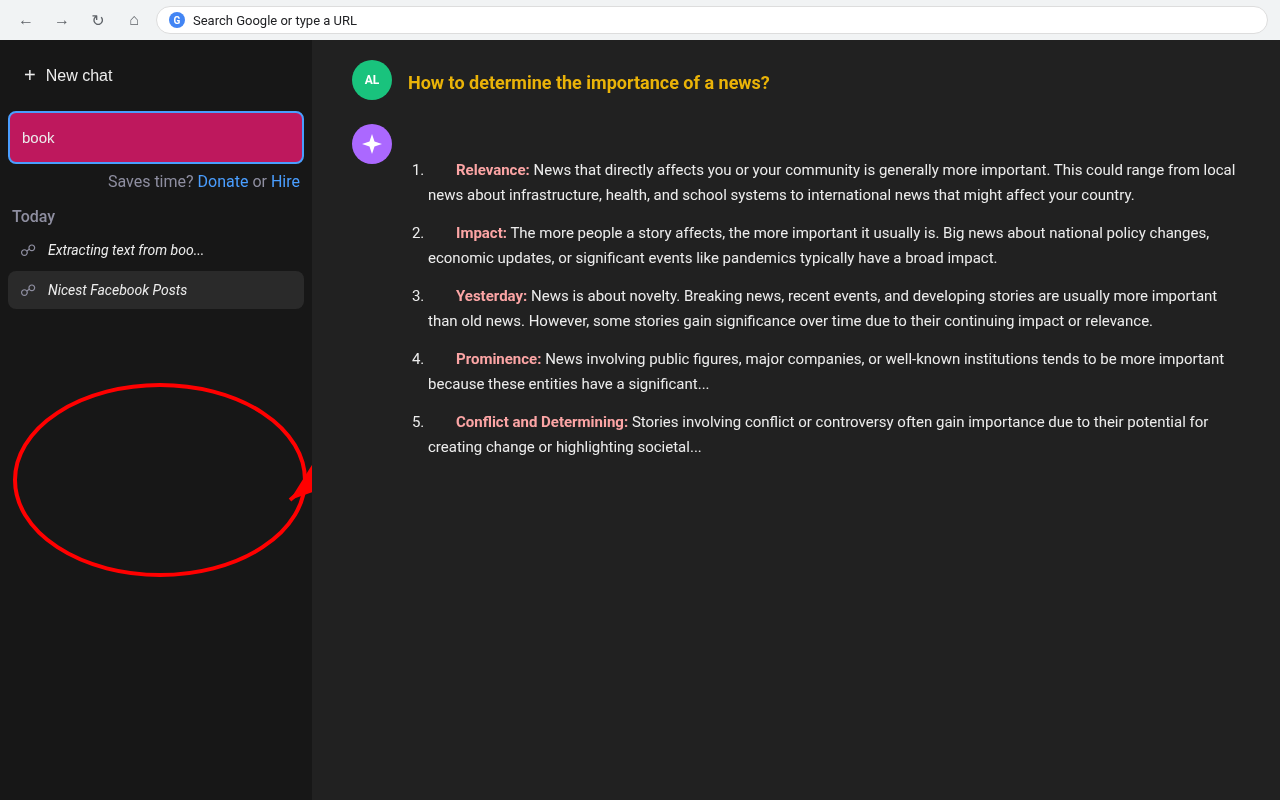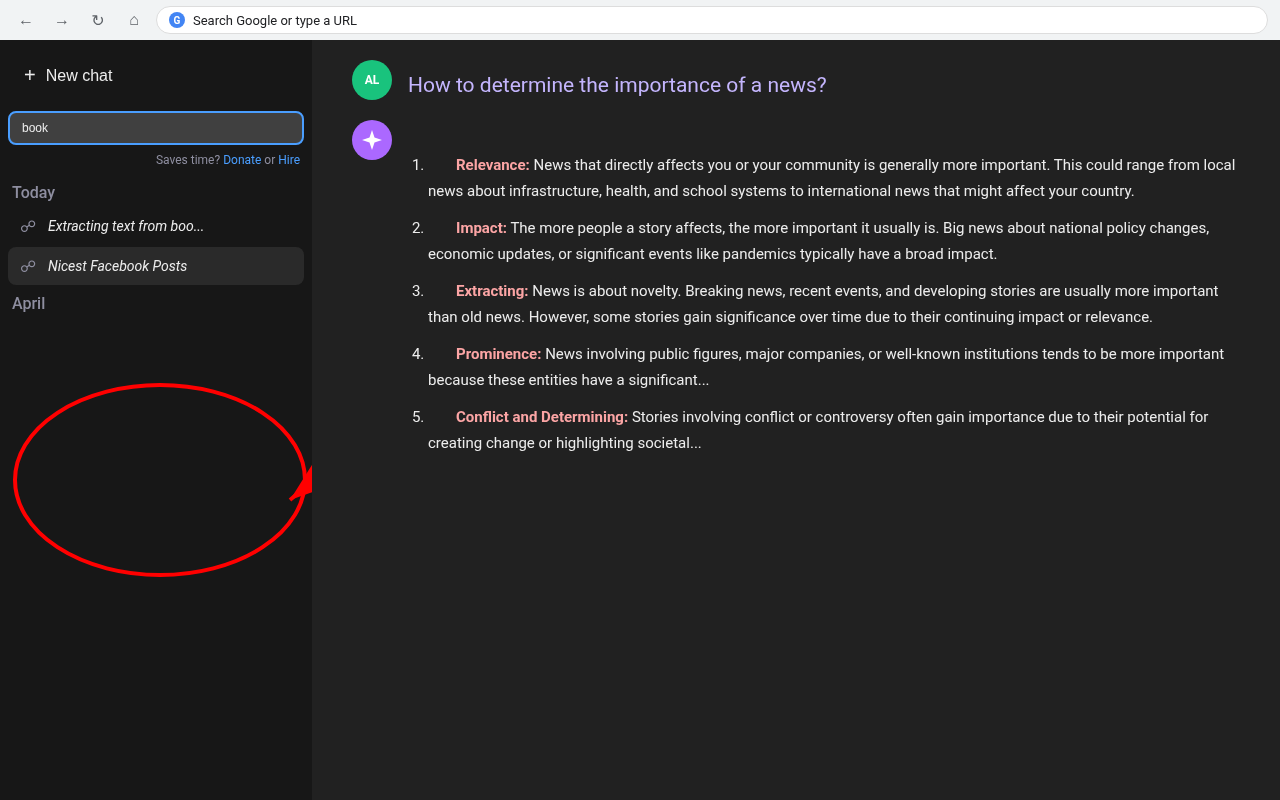--- a/index.html
+++ b/index.html
@@ -90,33 +90,33 @@
       text-align: left;
     }
     .plus-icon {
       font-size: 20px;
       color: #ececec;
       font-weight: 300;
     }
 
     .search-box {
       margin: 0 8px 6px 8px;
-      padding: 8px 12px;
-      background: #404040;
+      padding: 16px 12px;
+      background: #be185d;
       border: 2px solid #4a9eff;
       border-radius: 8px;
       color: #ececec;
-      font-size: 12px;
+      font-size: 15px;
       outline: none;
       width: calc(100% - 16px);
     }
 
     .saves-hint {
       text-align: right;
-      font-size: 12px;
+      font-size: 16px;
       color: #8e8ea0;
       padding: 2px 12px 8px 12px;
     }
     .saves-hint a {
       color: #4a9eff;
       text-decoration: none;
     }
 
     .section-label {
       font-size: 16px;
@@ -157,21 +157,21 @@
     }
 
     
     .main-content {
       flex: 1;
       background: #212121;
       overflow-y: auto;
       padding: 20px 40px;
       display: flex;
       flex-direction: column;
-      gap: 16px;
+      gap: 24px;
     }
 
     .message-row {
       display: flex;
       gap: 16px;
       align-items: flex-start;
     }
 
     .avatar {
       width: 40px;
@@ -197,23 +197,23 @@
 
     .message-content {
       flex: 1;
       font-size: 15px;
       line-height: 1.7;
       color: #ececec;
       padding-top: 8px;
     }
 
     .message-content .question {
-      font-size: 21px;
-      font-weight: 400;
-      color: #c4b5fd;
+      font-size: 18px;
+      font-weight: 700;
+      color: #eab308;
     }
 
     .message-content ol {
       padding-left: 20px;
     }
 
     .message-content li {
       margin-bottom: 12px;
     }
 
@@ -269,21 +269,20 @@
       <span class="chat-icon">☍</span>
       <span class="chat-item-text">Extracting text from boo...</span>
     </div>
 
     <div class="chat-item active">
       <span class="chat-icon">☍</span>
       <span class="chat-item-text">Nicest Facebook Posts</span>
     </div>
 
 
-    <div class="section-label">April</div>
 
   </div>
 
   <svg style="position:absolute;top:40px;left:0;width:312px;height:760px;pointer-events:none;z-index:10;">
 
     <ellipse cx="160" cy="400" rx="145" ry="95" fill="none" stroke="red" stroke-width="4"></ellipse>
 
     <path d="M 340 230 C 380 280, 360 350, 310 400" fill="none" stroke="red" stroke-width="4" marker-end="url(#arrowhead)"></path>
     <defs>
       <marker id="arrowhead" markerWidth="10" markerHeight="7" refX="10" refY="3.5" orient="auto">
@@ -319,21 +318,21 @@
         <ol>
           <li>
             <strong>Relevance:</strong>
             <span>News that directly affects you or your community is generally more important. This could range from local news about infrastructure, health, and school systems to international news that might affect your country.</span>
           </li>
           <li>
             <strong>Impact:</strong>
             <span>The more people a story affects, the more important it usually is. Big news about national policy changes, economic updates, or significant events like pandemics typically have a broad impact.</span>
           </li>
           <li>
-            <strong>Extracting:</strong>
+            <strong>Yesterday:</strong>
             <span>News is about novelty. Breaking news, recent events, and developing stories are usually more important than old news. However, some stories gain significance over time due to their continuing impact or relevance.</span>
           </li>
           <li>
             <strong>Prominence:</strong>
             <span>News involving public figures, major companies, or well-known institutions tends to be more important because these entities have a significant...</span>
           </li>
           <li>
             <strong>Conflict and Determining:</strong>
             <span>Stories involving conflict or controversy often gain importance due to their potential for creating change or highlighting societal...</span>
           </li>

